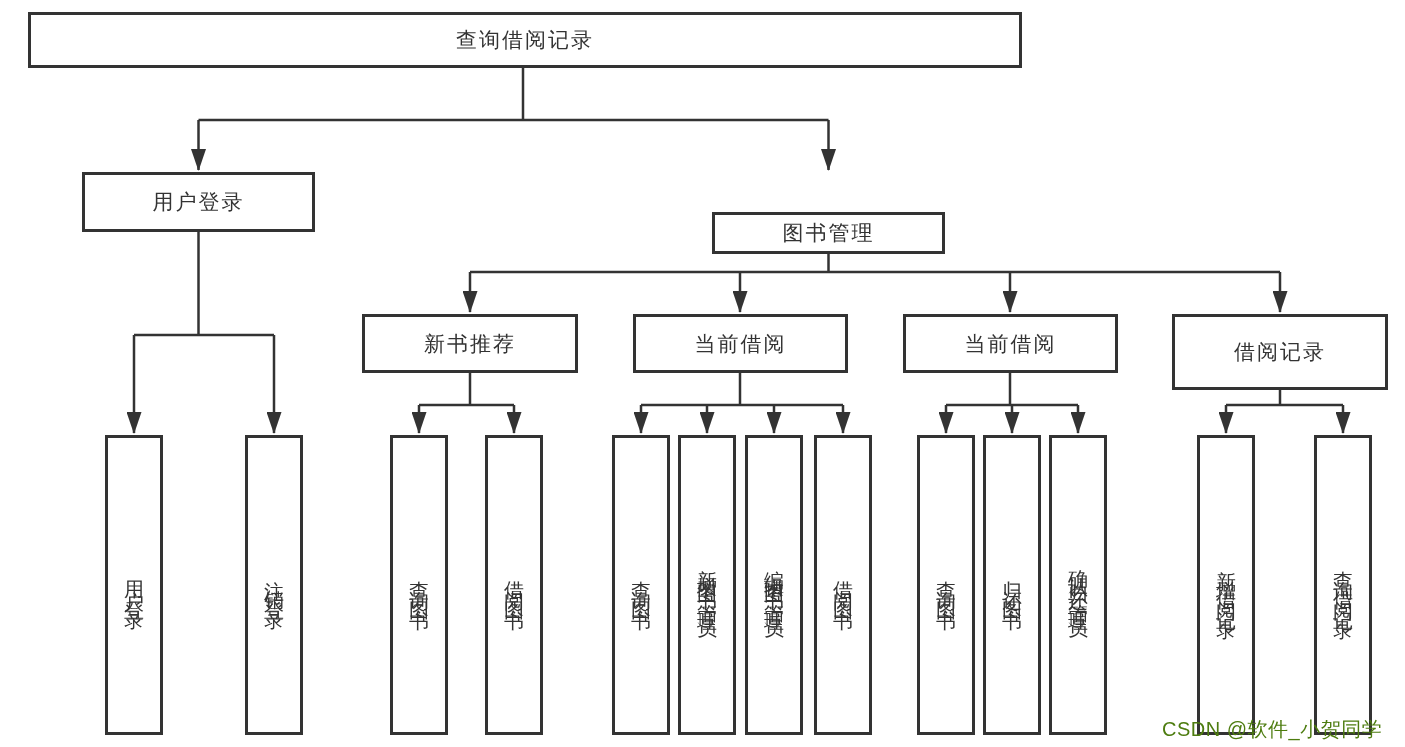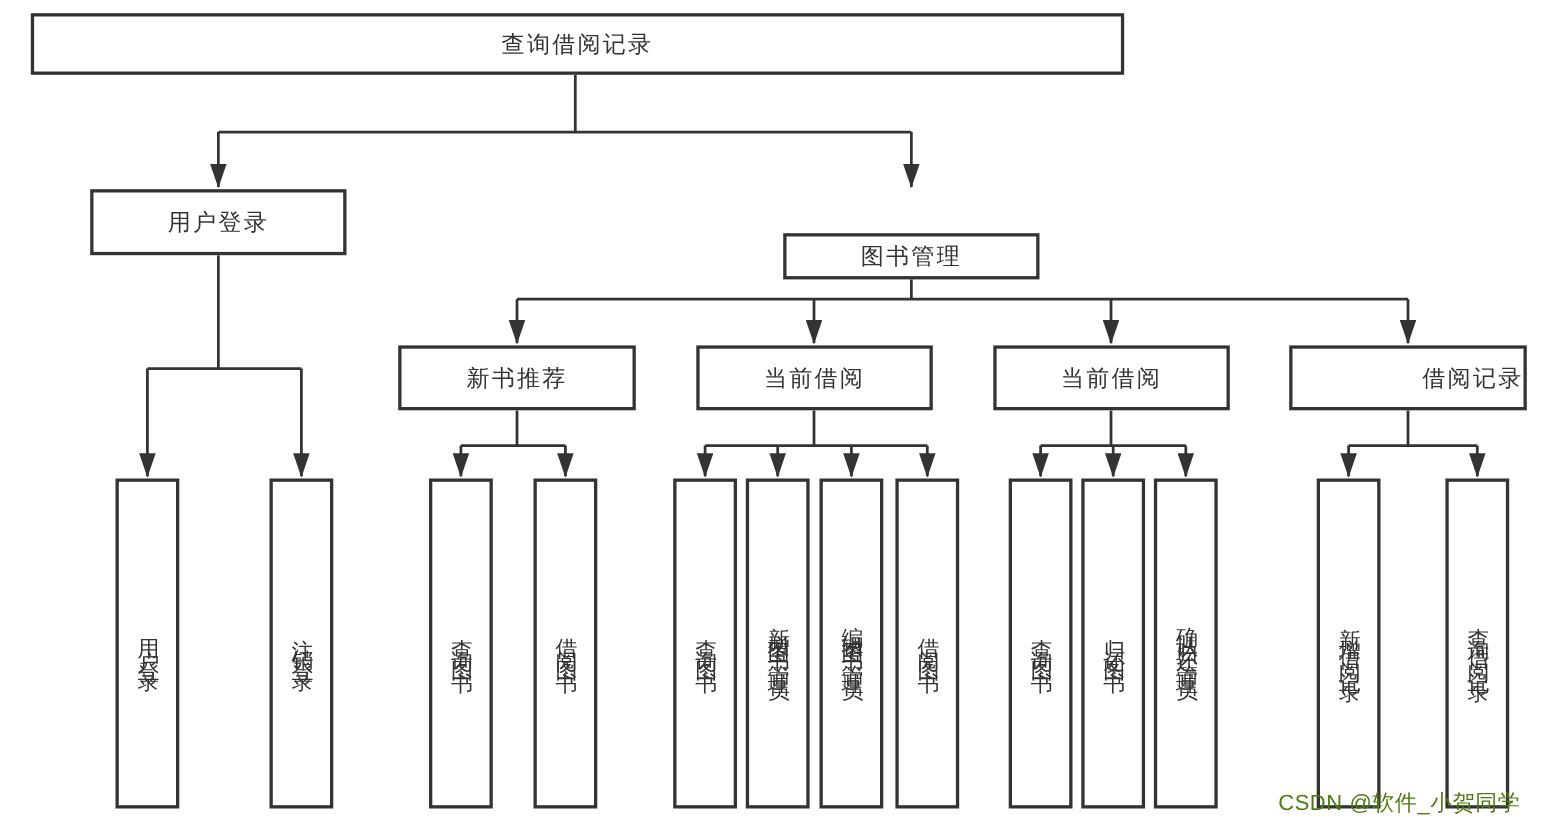--- a/index.html
+++ b/index.html
@@ -93,21 +93,21 @@
 
 <div class="box" style="left:362px;top:314px;width:216px;height:59px;">
   <span>新书推荐</span>
 </div>
 <div class="box" style="left:633px;top:314px;width:215px;height:59px;">
   <span>当前借阅</span>
 </div>
 <div class="box" style="left:903px;top:314px;width:215px;height:59px;">
   <span>当前借阅</span>
 </div>
-<div class="box" style="left:1172px;top:314px;width:216px;height:59px;justify-content:flex-end;">
+<div class="box" style="left:1172px;top:314px;width:216px;height:76px;">
   <span>借阅记录</span>
 </div>
 
 <div class="box leaf" style="left:105px;">
   <span class="vtext">用户登录</span>
 </div>
 <div class="box leaf" style="left:245px;">
   <span class="vtext">注销登录</span>
 </div>
 

